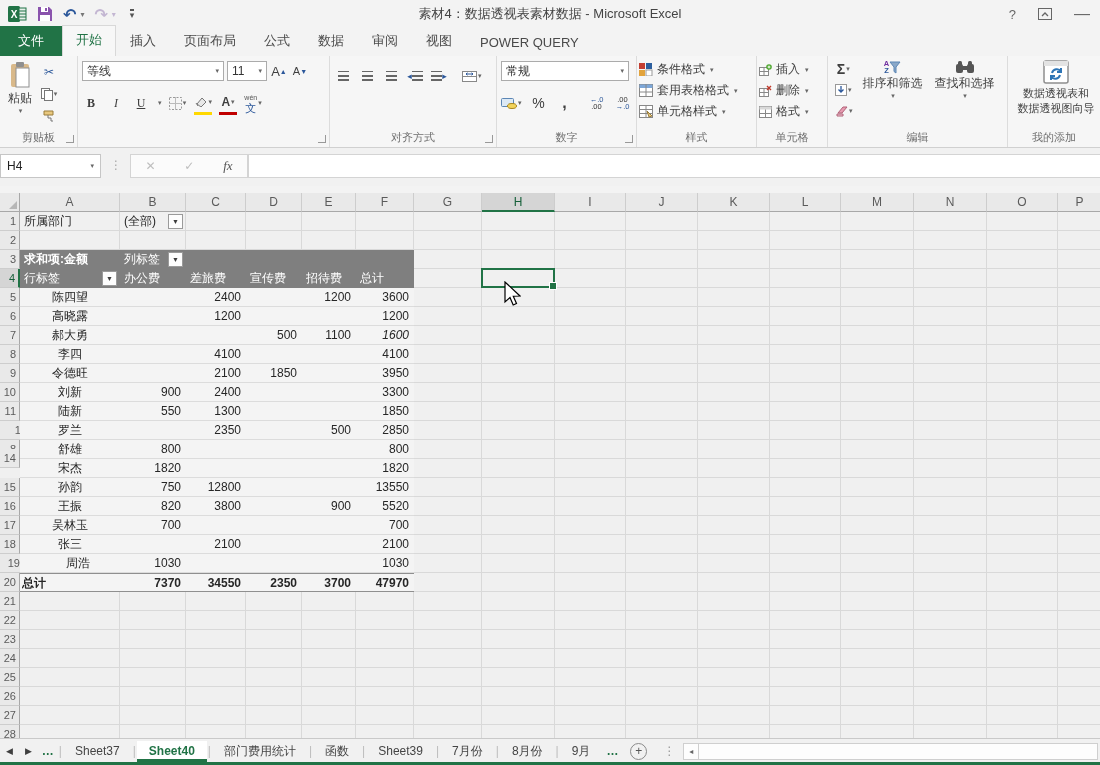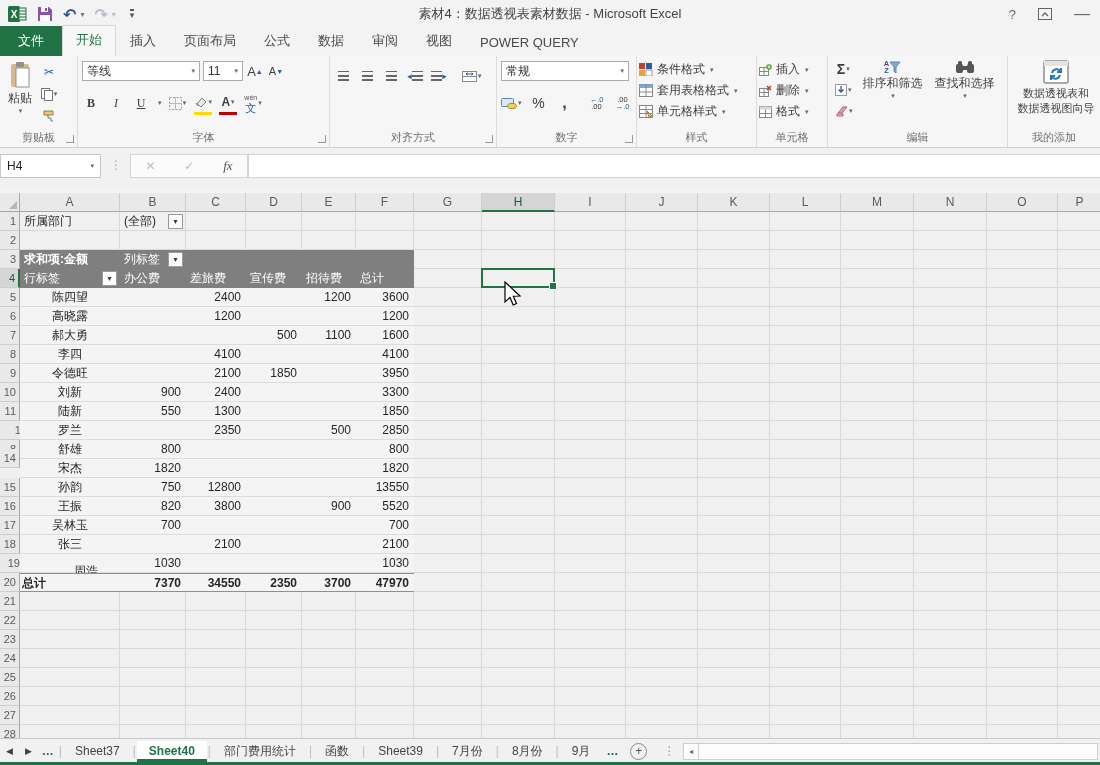--- a/index.html
+++ b/index.html
@@ -180,21 +180,21 @@
               </svg>
             </span>
         </div>
       </div>
       <div class="glabel">剪贴板</div>
       <div class="dlg"></div>
     </div>
 
     <div class="rgroup" style="width:252px">
       <div class="grow">
-        <div class="selbox" style="width:118px">
+        <div class="selbox" style="width:142px">
           <span>等线</span>
             <span class="dd">▾</span>
         </div>
         <div class="selbox" style="width:40px">
           <span>11</span>
             <span class="dd">▾</span>
         </div>
         <span class="rbtn">
             <span style="font-size:13px">A</span>
             <span style="font-size:7px;color:#2b579a;vertical-align:top">▲</span>
@@ -226,21 +226,20 @@
           </span>
         <span class="rbtn a-red">
             <span>A</span>
             <span class="dd">▾</span>
           </span>
         <span class="rbtn">
             <span class="wen"><small>wén</small><span>文</span></span>
             <span class="dd">▾</span>
           </span>
       </div>
-      <div class="glabel">字体</div>
       <div class="dlg"></div>
     </div>
 
     <div class="rgroup" style="width:167px">
       <div class="grow" style="gap:6px;padding-top:8px;">
         <span class="rbtn">
             <span class="lines sm"></span>
           </span>
         <span class="rbtn">
             <span class="lines sm"></span>
@@ -568,21 +567,21 @@
         </div>
         <div class="prow" style="top: 95px;">
           <div class="pcell ctr" style="left: 0px; top: 0px; width: 100px;">高晓露</div>
           <div class="pcell num" style="left: 166px; top: 0px; width: 60px;">1200</div>
           <div class="pcell num" style="left: 336px; top: 0px; width: 58px;">1200</div>
         </div>
         <div class="prow" style="top: 114px;">
           <div class="pcell ctr" style="left: 0px; top: 0px; width: 100px;">郝大勇</div>
           <div class="pcell num" style="left: 226px; top: 0px; width: 56px;">500</div>
           <div class="pcell num" style="left: 282px; top: 0px; width: 54px;">1100</div>
-          <div class="pcell num" style="left: 336px; top: 0px; width: 58px;">1600</div>
+          <div class="pcell num" style="left: 336px; top: 0px; width: 58px; font-style: italic;">1600</div>
         </div>
         <div class="prow" style="top: 133px;">
           <div class="pcell ctr" style="left: 0px; top: 0px; width: 100px;">李四</div>
           <div class="pcell num" style="left: 166px; top: 0px; width: 60px;">4100</div>
           <div class="pcell num" style="left: 336px; top: 0px; width: 58px;">4100</div>
         </div>
         <div class="prow" style="top: 152px;">
           <div class="pcell ctr" style="left: 0px; top: 0px; width: 100px;">令德旺</div>
           <div class="pcell num" style="left: 166px; top: 0px; width: 60px;">2100</div>
           <div class="pcell num" style="left: 226px; top: 0px; width: 56px;">1850</div>
@@ -633,21 +632,21 @@
           <div class="pcell ctr" style="left: 0px; top: 0px; width: 100px;">吴林玉</div>
           <div class="pcell num" style="left: 100px; top: 0px; width: 66px;">700</div>
           <div class="pcell num" style="left: 336px; top: 0px; width: 58px;">700</div>
         </div>
         <div class="prow" style="top: 323px;">
           <div class="pcell ctr" style="left: 0px; top: 0px; width: 100px;">张三</div>
           <div class="pcell num" style="left: 166px; top: 0px; width: 60px;">2100</div>
           <div class="pcell num" style="left: 336px; top: 0px; width: 58px;">2100</div>
         </div>
         <div class="prow" style="top: 342px;">
-          <div class="pcell ctr" style="left: 16px; top: 0px; width: 100px; margin-top: 8px;">周浩</div>
+          <div class="pcell ctr" style="left: 8px; top: 0px; width: 100px;">周浩</div>
           <div class="pcell num" style="left: 100px; top: 0px; width: 66px;">1030</div>
           <div class="pcell num" style="left: 336px; top: 0px; width: 58px;">1030</div>
         </div>
         <div class="prow total" style="top: 361px;">
           <div class="pcell " style="left: 2px; top: 0px; width: 98px;">总计</div>
           <div class="pcell num" style="left: 100px; top: 0px; width: 66px;">7370</div>
           <div class="pcell num" style="left: 166px; top: 0px; width: 60px;">34550</div>
           <div class="pcell num" style="left: 226px; top: 0px; width: 56px;">2350</div>
           <div class="pcell num" style="left: 282px; top: 0px; width: 54px;">3700</div>
           <div class="pcell num" style="left: 336px; top: 0px; width: 58px;">47970</div>

